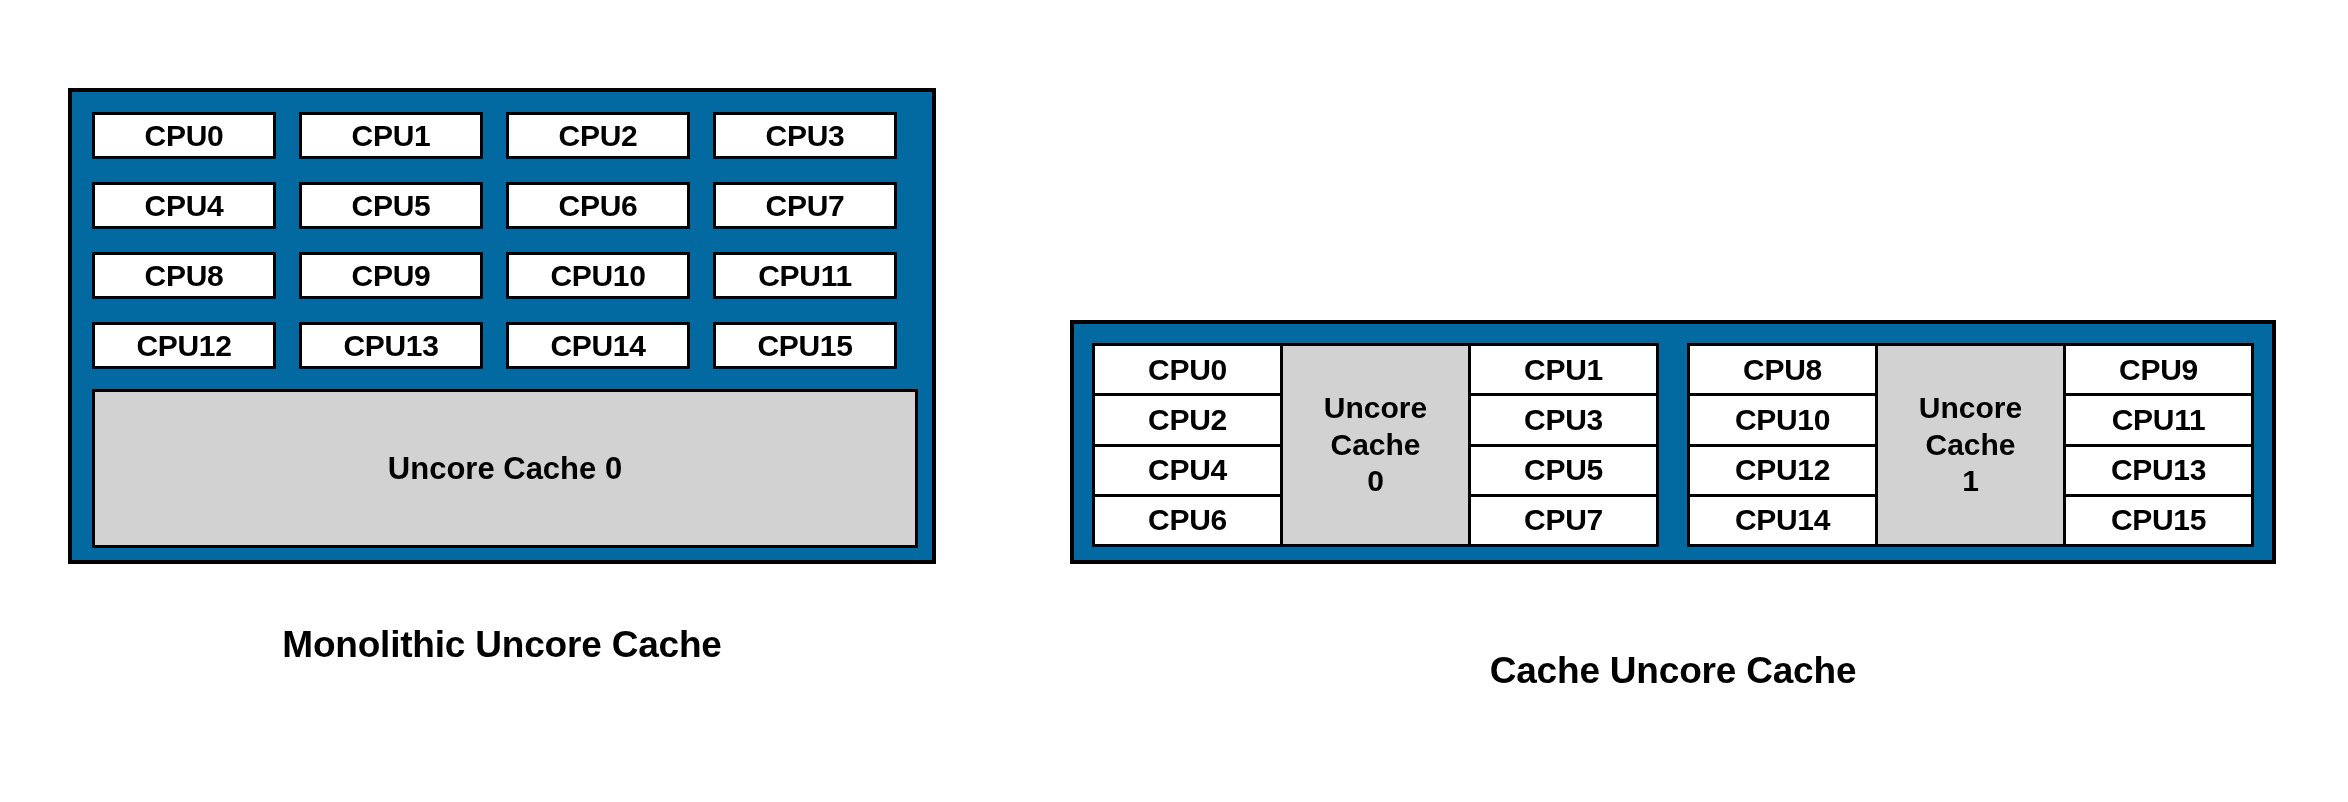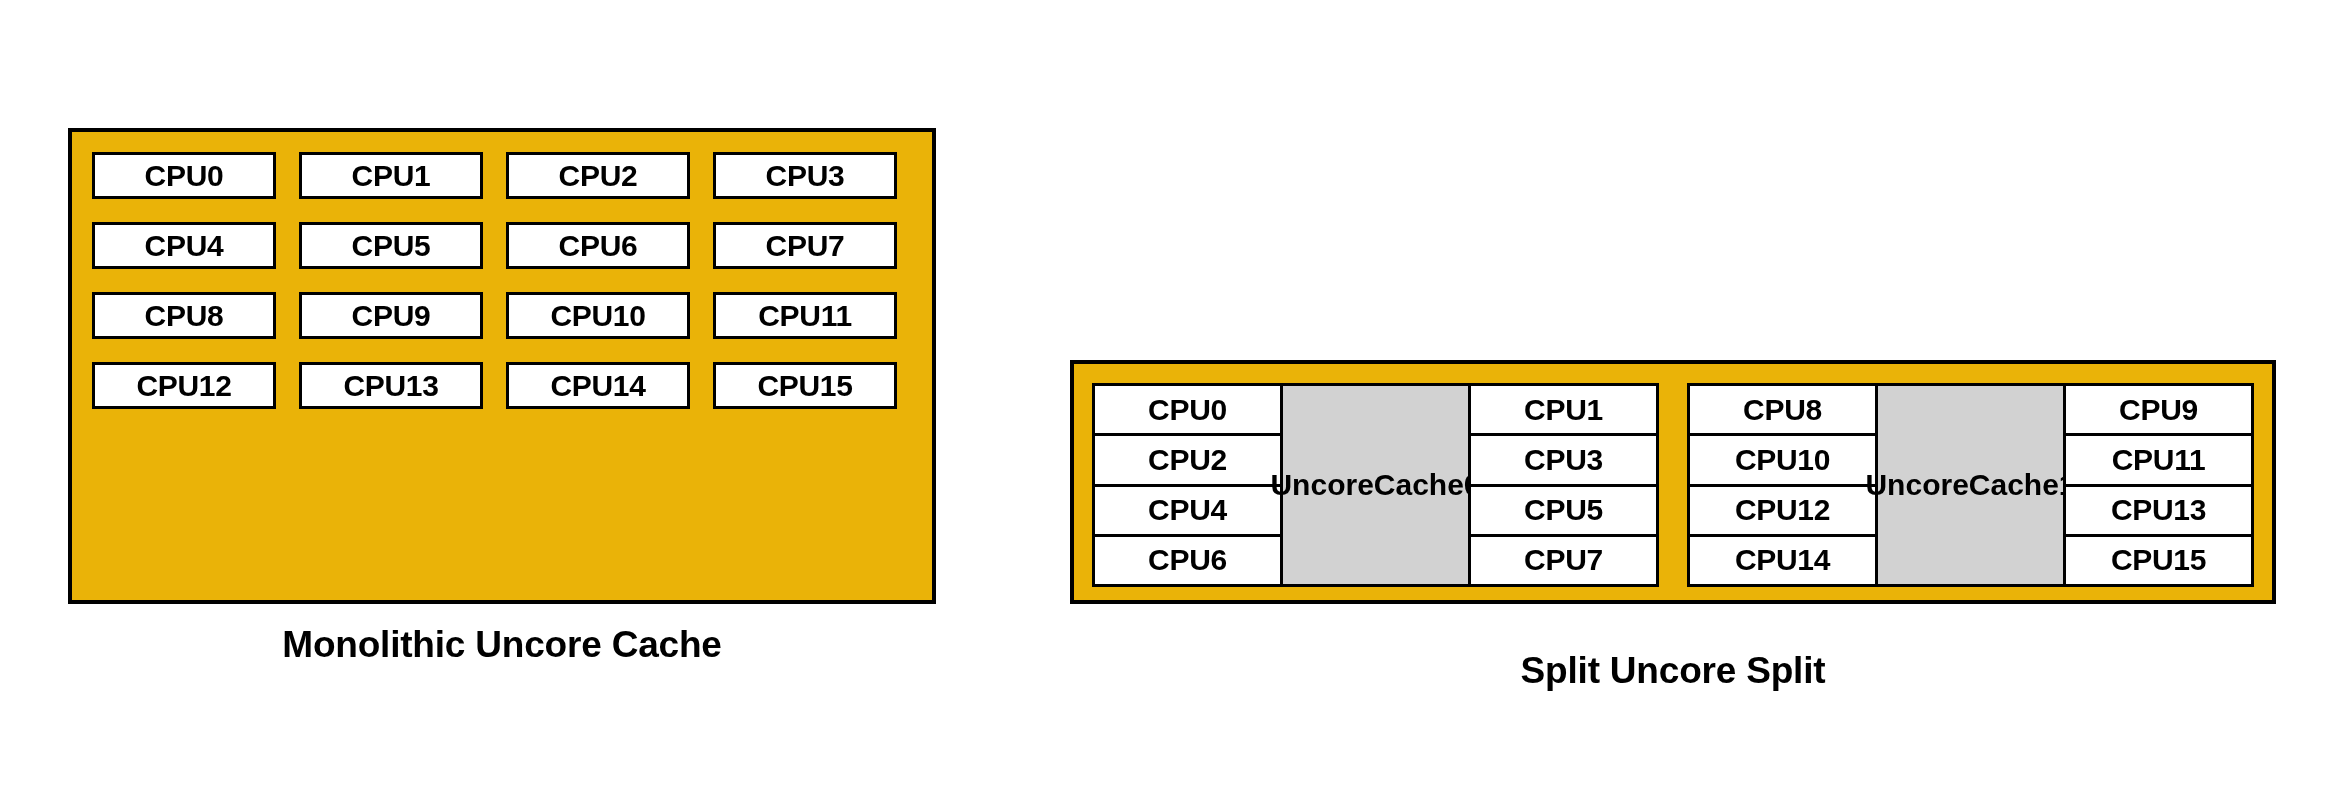--- a/index.html
+++ b/index.html
@@ -13,22 +13,21 @@
     position: relative;
     font-family: "Liberation Sans", sans-serif;
     overflow: hidden;
   }
 
   
   .panel {
     position: absolute;
     box-sizing: border-box;
     border: 4px solid #000000;
-    background: #eab308;
-    margin-top: 40px;
+    background: #0369a1;
   }
   .caption {
     position: absolute;
     text-align: center;
     font-weight: bold;
     font-size: 37px;
     color: #000000;
     letter-spacing: -0.2px;
     white-space: nowrap;
   }
@@ -122,21 +121,21 @@
     margin-top: -3px;
   }
   .split-cell:first-child { margin-top: 0; }
 
   .split-cache {
     box-sizing: border-box;
     width: 191px;
     border: 3px solid #000000;
     background: #d2d2d2;
     display: flex;
-    flex-direction: row;
+    flex-direction: column;
     align-items: center;
     justify-content: center;
     font-weight: bold;
     font-size: 30px;
     color: #000000;
     line-height: 1.22;
     margin-left: -3px;
     margin-right: -3px;
   }
   .split-cache span { display: block; }
@@ -162,20 +161,21 @@
     <div class="cpu-box">CPU7</div>
     <div class="cpu-box">CPU8</div>
     <div class="cpu-box">CPU9</div>
     <div class="cpu-box">CPU10</div>
     <div class="cpu-box">CPU11</div>
     <div class="cpu-box">CPU12</div>
     <div class="cpu-box">CPU13</div>
     <div class="cpu-box">CPU14</div>
     <div class="cpu-box">CPU15</div>
   </div>
+  <div id="mono-cache">Uncore Cache 0</div>
 </div>
 <div class="caption" id="mono-caption">Monolithic Uncore Cache</div>
 
 <div class="panel" id="split-panel">
 
   <div class="split-group" id="split-group-0">
     <div class="split-col">
       <div class="split-cell">CPU0</div>
       <div class="split-cell">CPU2</div>
       <div class="split-cell">CPU4</div>
@@ -208,13 +208,13 @@
     </div>
     <div class="split-col">
       <div class="split-cell">CPU9</div>
       <div class="split-cell">CPU11</div>
       <div class="split-cell">CPU13</div>
       <div class="split-cell">CPU15</div>
     </div>
   </div>
 
 </div>
-<div class="caption" id="split-caption">Split Uncore Split</div>
+<div class="caption" id="split-caption">Cache Uncore Cache</div>
 
 </body></html>

